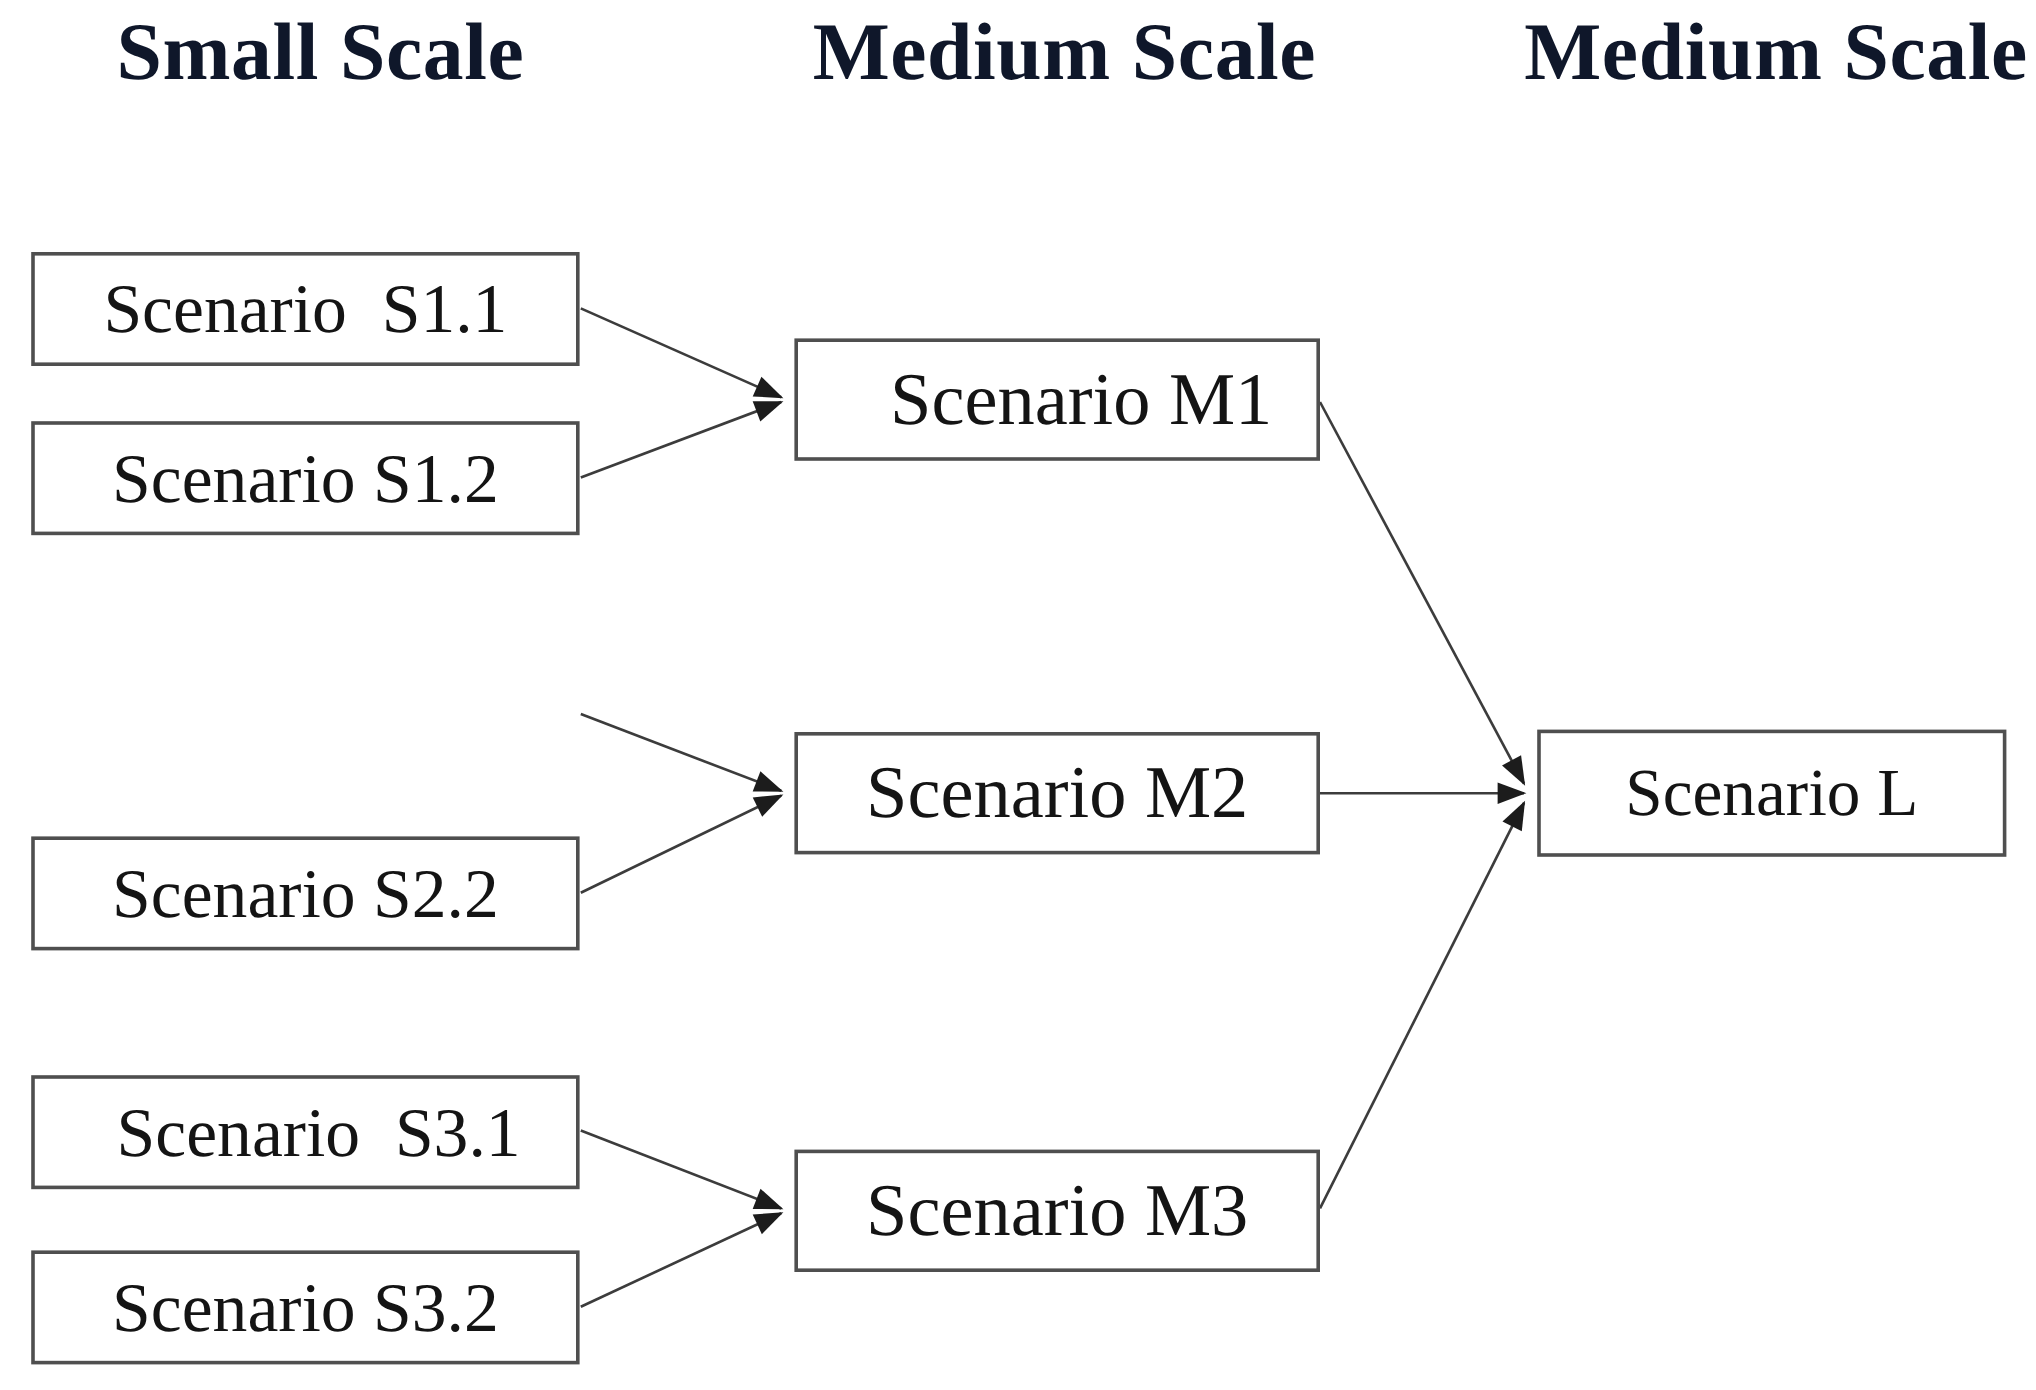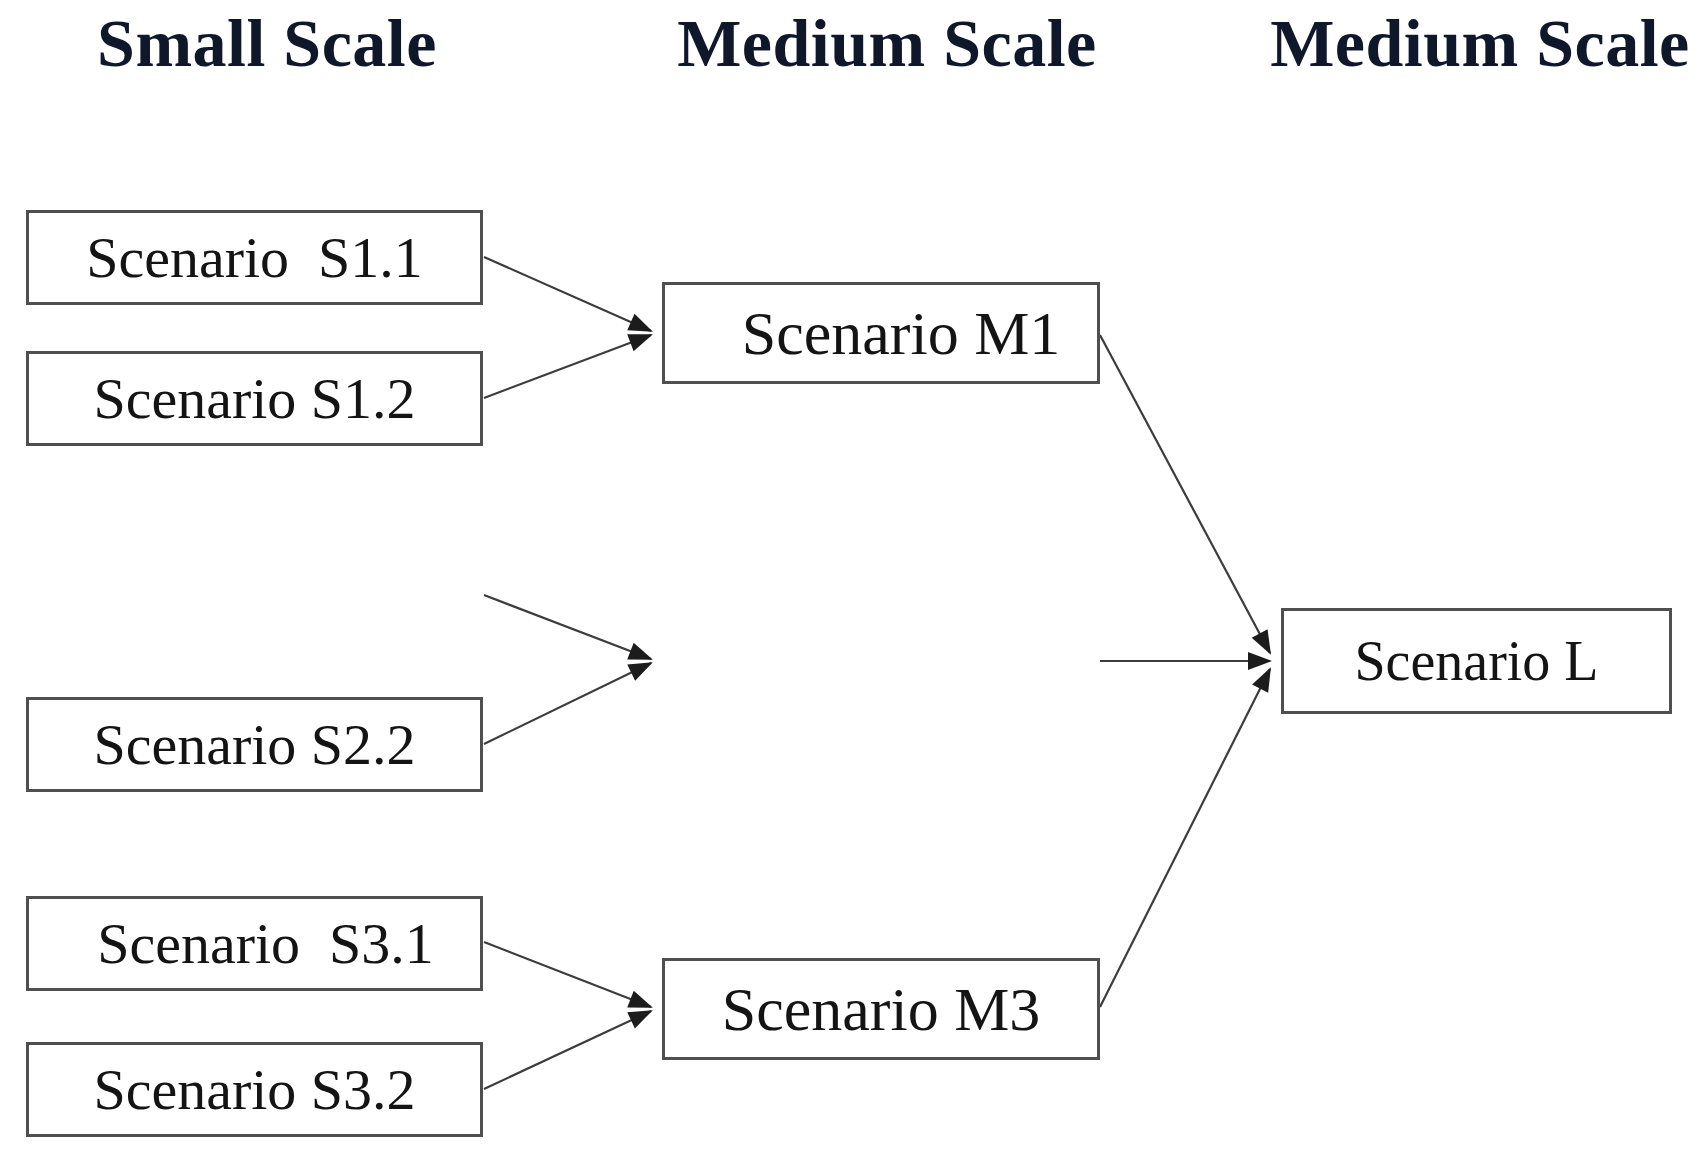--- a/index.html
+++ b/index.html
@@ -97,17 +97,18 @@
     <line class="edge" x1="1100" y1="1007" x2="1270" y2="669" marker-end="url(#ah)"></line>
   </svg>
 
   <div class="node node-small s11">Scenario  S1.1</div>
   <div class="node node-small s12">Scenario S1.2</div>
   <div class="node node-small s22">Scenario S2.2</div>
   <div class="node node-small s31">Scenario  S3.1</div>
   <div class="node node-small s32">Scenario S3.2</div>
 
   <div class="node node-medium m1">Scenario M1</div>
+  <div class="node node-medium m2">Scenario M2</div>
   <div class="node node-medium m3">Scenario M3</div>
 
   <div class="node node-large l1">Scenario L</div>
 
 </div>
 
 </body></html>

